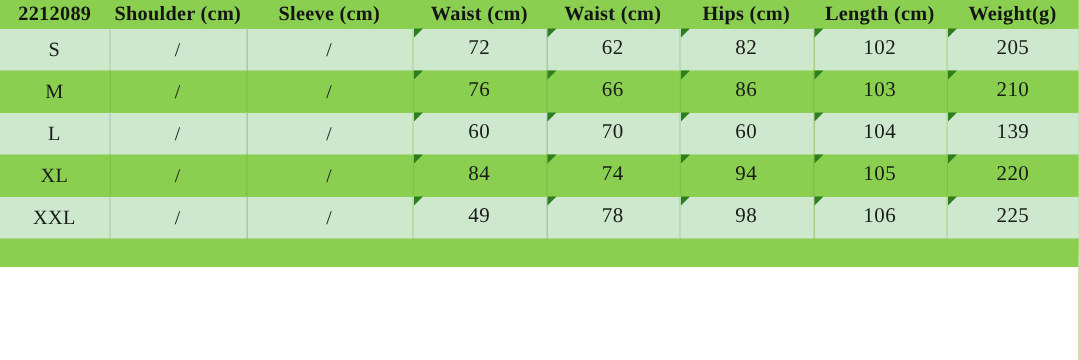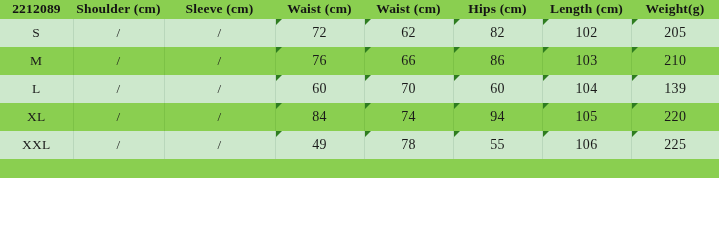--- a/index.html
+++ b/index.html
@@ -189,21 +189,21 @@
         <td class="has-marker">94</td>
         <td class="has-marker">105</td>
         <td class="has-marker">220</td>
       </tr>
       <tr class="row-light">
         <td class="size-cell">XXL</td>
         <td class="slash-cell">/</td>
         <td class="slash-cell">/</td>
         <td class="has-marker">49</td>
         <td class="has-marker">78</td>
-        <td class="has-marker">55</td>
+        <td class="has-marker">98</td>
         <td class="has-marker">106</td>
         <td class="has-marker">225</td>
       </tr>
     </tbody>
   </table>
 
   <div class="footer-strip">
     <div class="inner"></div>
   </div>
 

